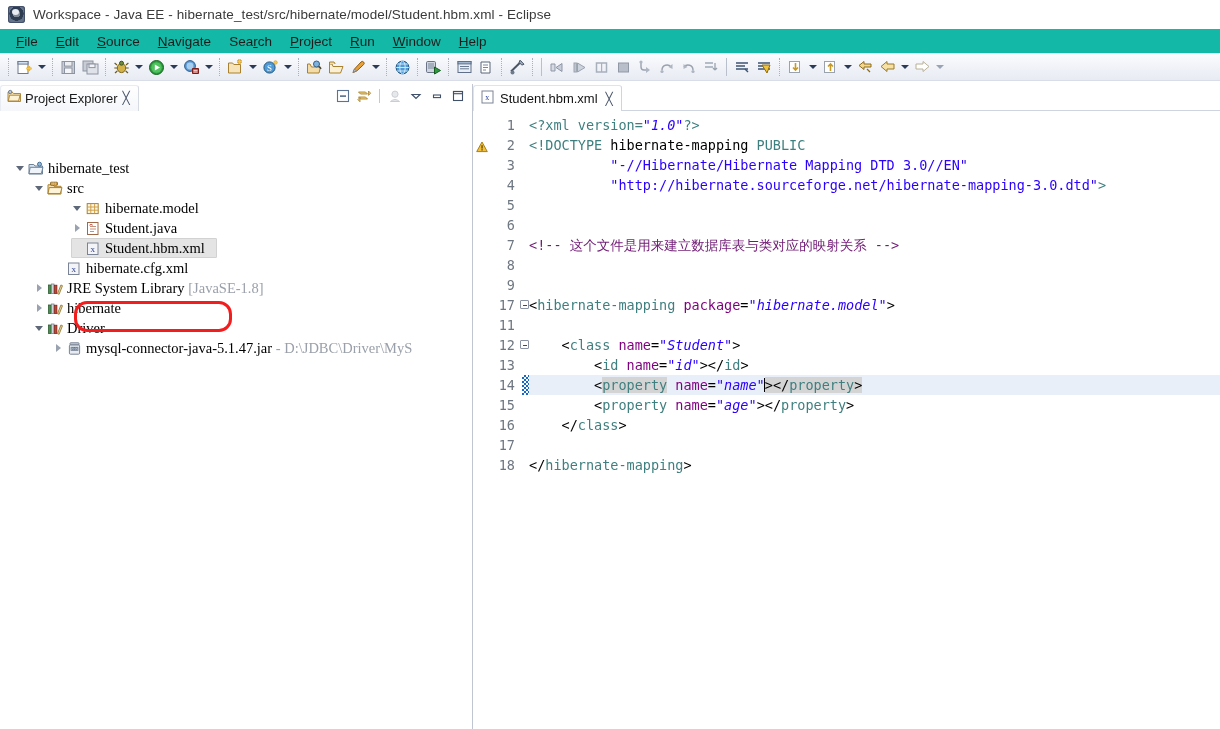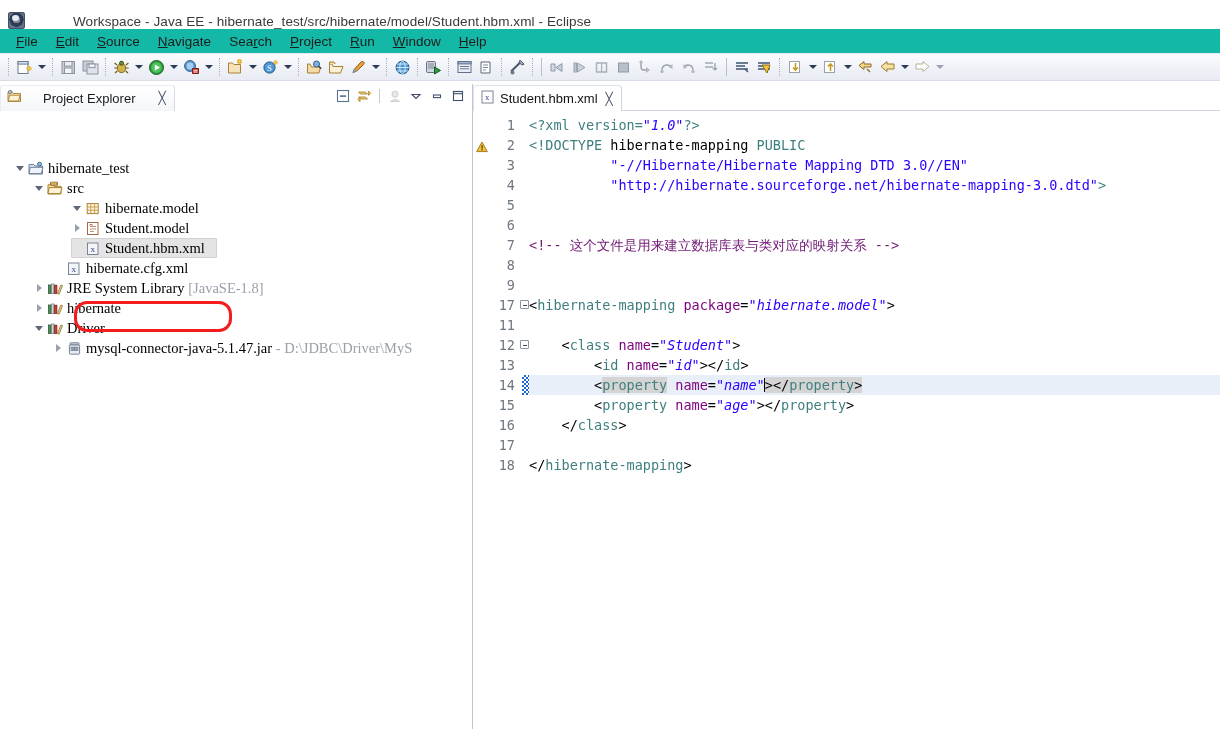--- a/index.html
+++ b/index.html
@@ -13,25 +13,24 @@
   #app {
     position: relative;
     width: 1220px; height: 729px;
     background: #ffffff;
   }
 
   
   .titlebar {
     height: 29px;
     display: flex;
-    align-items: flex-end;
+    align-items: center;
     padding-left: 8px;
     background: #ffffff;
     border-bottom: 0;
-    gap: 40px;
   }
   .titlebar .app-icon {
     width: 17px; height: 17px;
     margin-right: 8px;
     border-radius: 3px;
     background: radial-gradient(circle at 50% 45%, #7f8a99 0 28%, #2f3d52 30% 55%, #64748b 57% 100%);
     box-shadow: inset 0 0 0 1px #44506a;
     position: relative;
     flex: none;
   }
@@ -129,21 +128,21 @@
   .view-tabrow {
     height: 27px;
     display: flex;
     align-items: center;
     background: #ffffff;
     position: relative;
   }
   .view-tab {
     display: flex;
     align-items: center;
-    gap: 21px;
+    gap: 3px;
     height: 26px;
     padding: 0 8px 0 6px;
     background: linear-gradient(to bottom,#ffffff,#f4f6fa);
     border-top: 1px solid #e9ecf2;
     border-left: 1px solid #e9ecf2;
     border-right: 1px solid #d6dae3;
     border-top-left-radius: 3px;
     border-top-right-radius: 3px;
   }
   .view-tab .label {
@@ -717,21 +716,21 @@
             <span class="twist">
               <span class="chev right"></span>
             </span>
             <span class="tico">
               <svg width="14" height="15" viewBox="0 0 14 15">
                 <rect x="1.5" y="1.5" width="10.5" height="12" fill="#ffffff" stroke="#a06a4a" stroke-width="1"></rect>
                 <path d="M4 5.5 h6 M4 8 h6 M4 10.5 h4" stroke="#c2846a" stroke-width=".9"></path>
                 <path d="M3.5 4.2 q1.6-1.4 3.2 0" fill="none" stroke="#c0392b" stroke-width="1"></path>
               </svg>
             </span>
-            <span class="tlabel">Student.model</span>
+            <span class="tlabel">Student.java</span>
           </div>
           <div class="trow selected" style="padding-left: 70px;">
             <div class="selbg" style="left: 71px; width: 146px;"></div>
             <span class="twist"></span>
             <span class="tico">
               <svg width="14" height="15" viewBox="0 0 14 15">
                 <rect x="1.5" y="2" width="10.5" height="11.5" fill="#f3f4f7" stroke="#7b8496" stroke-width="1"></rect>
                 <text x="6.7" y="11" font-size="9" font-family="Liberation Serif, serif" fill="#2a3f8f" text-anchor="middle">x</text>
               </svg>
             </span>

